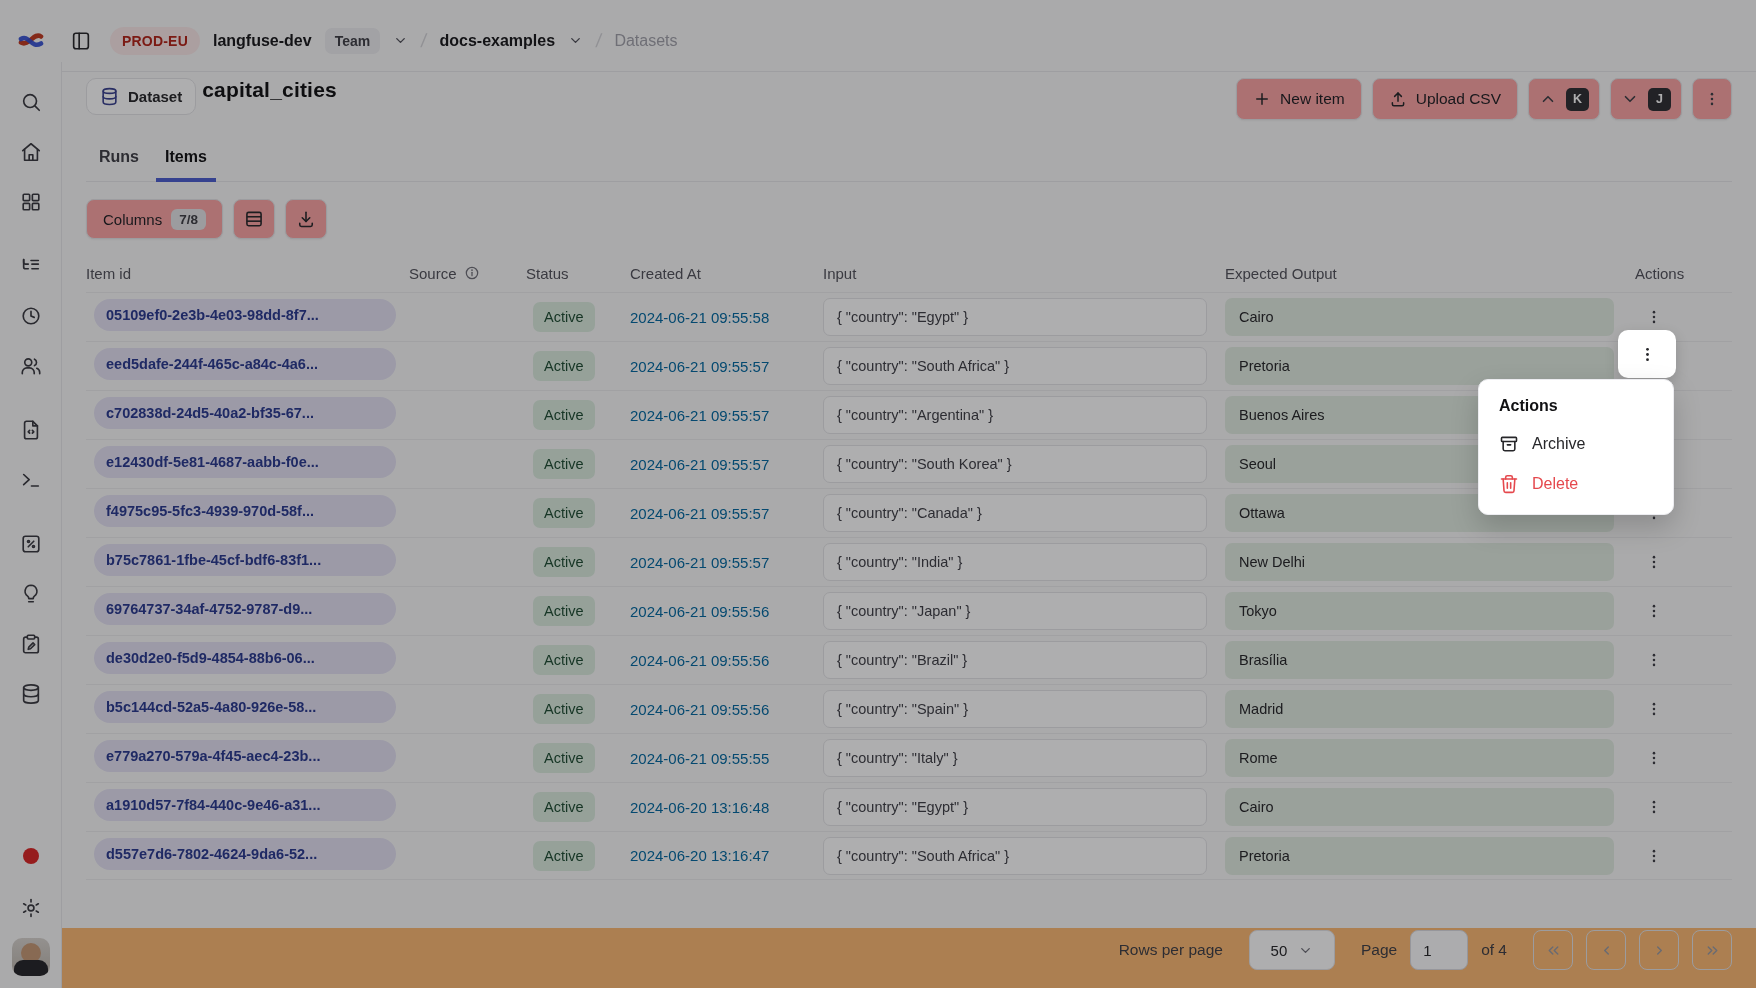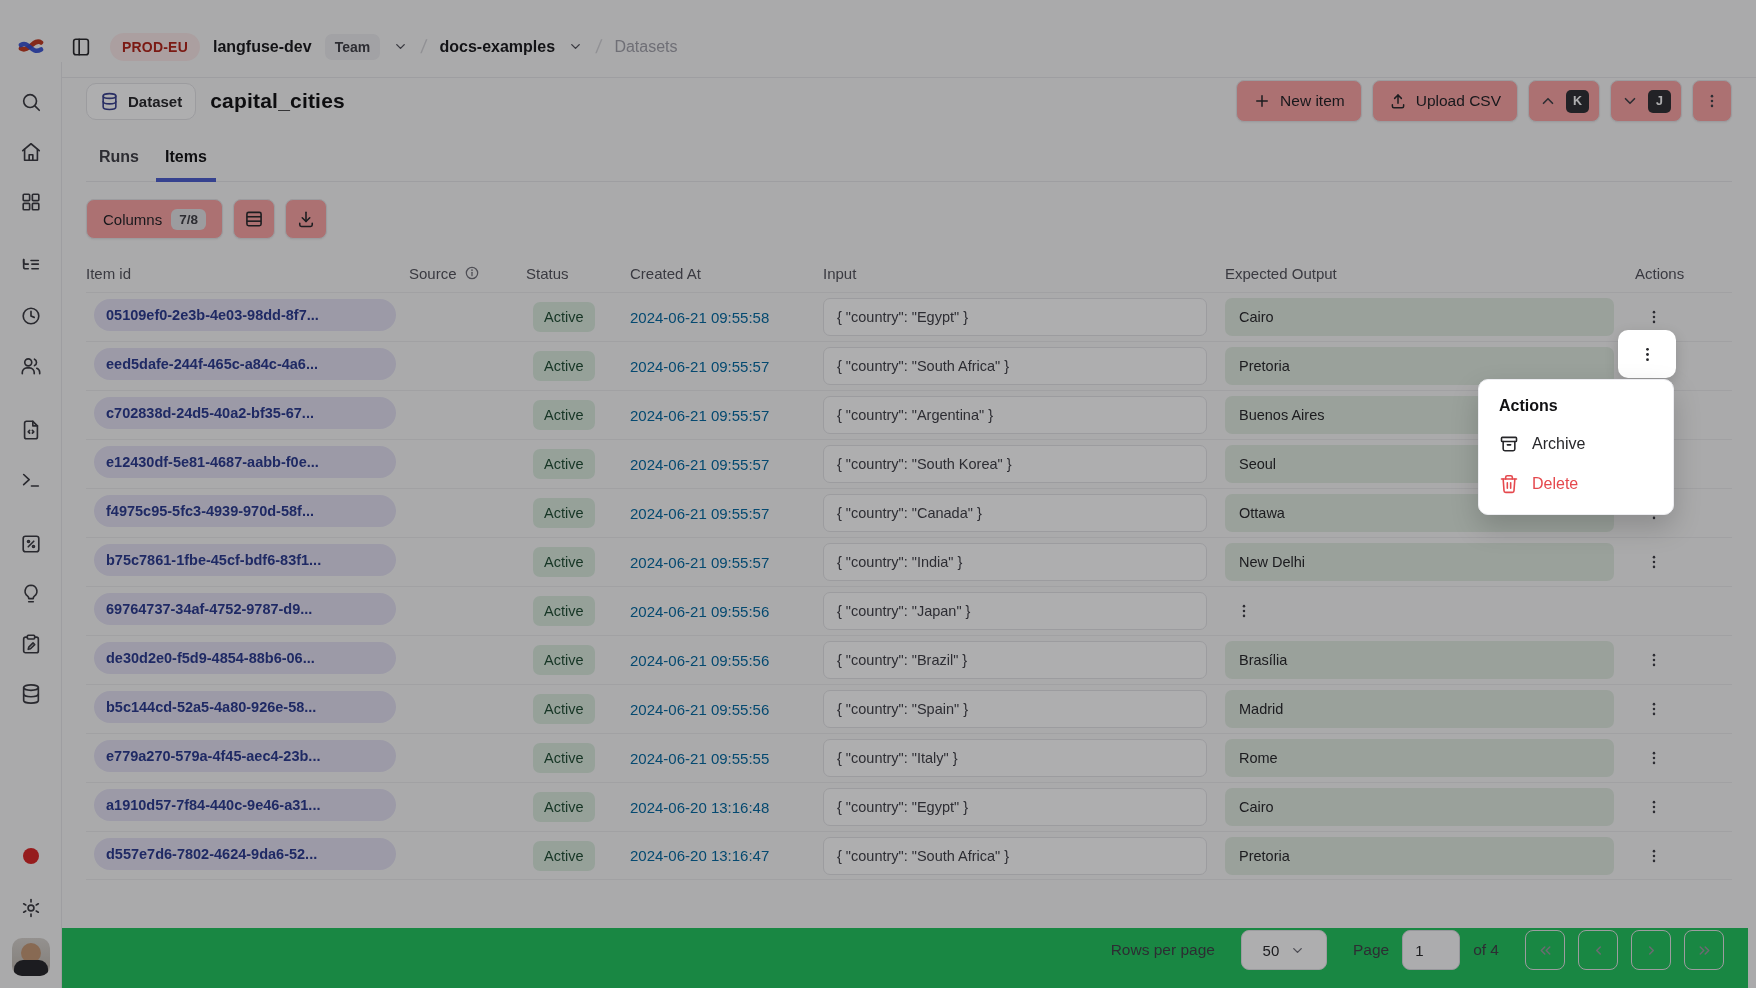--- a/index.html
+++ b/index.html
@@ -1,21 +1,21 @@
 <!DOCTYPE html>
 <html><head>
 <meta charset="utf-8">
 <style>
   * { margin:0; padding:0; box-sizing:border-box; }
   html,body { width:1756px; height:988px; overflow:hidden; }
   body { font-family:"Liberation Sans", sans-serif; background:#fafafa; color:#18181b; position:relative; }
   svg { display:block; }
 
   
-  .topbar { position:absolute; top:16px; left:0; right:0; height:62px; display:flex; align-items:center; border-bottom:1px solid #e8e8ea; background:#fafafa; z-index:10; }
+  .topbar { position:absolute; top:10px; left:0; right:0; height:62px; display:flex; align-items:center; border-bottom:1px solid #e8e8ea; background:#fafafa; z-index:10; }
   .logo-box { width:62px; display:flex; justify-content:center; }
   .icon-btn { display:flex; align-items:center; justify-content:center; width:38px; height:38px; border-radius:8px; background:transparent; border:none; cursor:pointer; }
   .crumbs { display:flex; align-items:center; gap:13px; margin-left:10px; font-size:16px; }
   .env-badge { background:#fbe9e9; color:#b42318; font-size:14px; font-weight:600; padding:6px 12px; border-radius:999px; letter-spacing:.2px; }
   .org-name { font-weight:600; color:#18181b; }
   .team-badge { background:#ededf0; color:#3f3f46; font-size:14px; font-weight:600; padding:5px 10px; border-radius:7px; }
   .crumb-sep { color:#d4d4d8; font-size:19px; transform:skewX(-8deg); }
   .crumb-muted { color:#a1a1aa; font-weight:500;text-align:center; }
   .chev { color:#52525b; }
 
@@ -24,21 +24,21 @@
   .side-icon { width:36px; height:36px; display:flex; align-items:center; justify-content:center; border-radius:8px; cursor:pointer; color:#3a3a40; margin-bottom:14px; }
   .gap-s { margin-bottom:28px; }
   .spacer { flex:1; }
   .red-dot { width:16px; height:16px; border-radius:50%; background:#dc2626; margin-bottom:26px; }
   .avatar { width:38px; height:38px; border-radius:10px; overflow:hidden; position:relative; background:linear-gradient(#d8d4cf,#bdb6ae); cursor:pointer; margin-top:12px; }
   .avatar .head { position:absolute; left:9px; top:5px; width:20px; height:20px; border-radius:50%; background:#c79a77; }
   .avatar .body { position:absolute; left:2px; top:22px; width:34px; height:20px; border-radius:9px 9px 0 0; background:#26262b; }
 
   
   .main { position:absolute; left:62px; top:62px; right:0; bottom:0; padding:16px 24px 0; }
-  .title-row { display:flex; align-items:center; gap:14px; height:46px; }
+  .title-row { display:flex; align-items:flex-start; gap:6px; height:46px; }
   .entity-badge { display:inline-flex; align-items:center; gap:9px; background:#fff; border:1px solid #e4e4e7; border-radius:10px; padding:8px 13px; font-size:15px; font-weight:600; color:#27272a; }
   .page-title { font-size:21px; font-weight:700; color:#111113; letter-spacing:.2px; }
   .title-actions { margin-left:auto; display:flex; align-items:center; gap:10px; }
   .btn { display:inline-flex; align-items:center; gap:9px; height:42px; padding:0 16px; background:#fca5a5; border:1px solid #e4e4e7; border-radius:8px; font-size:15.5px; font-weight:500; color:#1f1f23; cursor:pointer; box-shadow:0 1px 2px rgba(0,0,0,.05); font-family:inherit; }
   .btn.sq { padding:0 10px; }
   .kbd { display:inline-flex; align-items:center; justify-content:center; width:23px; height:23px; background:#2f2f34; color:#fff; border-radius:5px; font-size:12.5px; font-weight:700; }
 
   .tabs { display:flex; gap:8px; margin-top:18px; border-bottom:1px solid #e8e8ea; padding-left:4px; }
   .tab { padding:6px 9px 12px; font-size:16px; font-weight:600; color:#3f3f46; border-bottom:4px solid transparent; margin-bottom:-1px; cursor:pointer; }
   .tab.active { color:#111113; border-bottom-color:#4c5fd0; }
@@ -55,21 +55,21 @@
   .trow { height:49px; border-top:1px solid #ececee; }
   .trow:last-child { border-bottom:1px solid #ececee; }
   .id-pill { display:inline-block; width:302px; margin-left:8px; padding:8px 12px; background:#e4e2f4; color:#2a3a8f; border-radius:16px; font-size:14.5px; font-weight:700; white-space:nowrap; overflow:hidden; cursor:pointer; }
   .status-badge { display:inline-block; margin-left:7px; padding:7px 11px; background:#dbecdf; color:#1f4d33; border-radius:7px; font-size:14.5px; }
   .created { font-size:15px; color:#0369a1; }
   .input-box { width:384px; height:38px; display:flex; align-items:center; padding:0 13px; background:#fff; border:1px solid #e4e4e7; border-radius:7px; font-size:14.5px; color:#3f3f46; white-space:nowrap; overflow:hidden; }
   .expected-box { width:389px; height:38px; display:flex; align-items:center; padding:0 14px; background:#e2ece2; border-radius:7px; font-size:14.5px; color:#27272a; white-space:nowrap; overflow:hidden; }
   .row-kebab { width:38px; height:38px; display:flex; align-items:center; justify-content:center; border:none; background:transparent; border-radius:8px; cursor:pointer; color:#3f3f46; }
 
   
-  .footer { position:absolute; left:62px; right:8px; bottom:0; height:60px; display:flex; align-items:center; justify-content:flex-end; gap:26px; padding:0 24px 16px 0; background:#22c55e; }
+  .footer { position:absolute; left:62px; right:0; bottom:0; height:60px; display:flex; align-items:center; justify-content:flex-end; gap:26px; padding:0 24px 16px 0; background:#fdba74; }
   .f-label { font-size:15.5px; font-weight:500; color:#3f3f46; }
   .select { display:flex; align-items:center; justify-content:center; gap:11px; width:86px; height:40px; background:#fff; border:1px solid #e4e4e7; border-radius:8px; font-size:15px; color:#27272a; cursor:pointer; }
   .page-group { display:flex; align-items:center; gap:13px; }
   .page-input { width:58px; height:40px; background:#fdfdfe; border:1px solid #dcdce2; border-radius:8px; text-align:left; padding:0 12px; font-size:15px; color:#27272a; font-family:inherit; }
   .pager { display:flex; align-items:center; gap:13px; }
   .pg-btn { width:40px; height:40px; display:flex; align-items:center; justify-content:center; background:transparent; border:1px solid #e4e4e7; border-radius:8px; color:#9b9ba3; cursor:default; }
 
   
   .dim { position:absolute; inset:0; background:rgba(9,9,11,.33); z-index:40; }
   .float-kebab { position:absolute; left:1618px; top:330px; width:58px; height:48px; background:#fff; border-radius:10px; box-shadow:0 5px 14px rgba(0,0,0,.16); display:flex; align-items:center; justify-content:center; color:#27272a; z-index:50; border:none; cursor:pointer; }
@@ -444,20 +444,23 @@
     </div>
   </div>
 
   <div class="tgrid trow">
     <div><span class="id-pill">69764737-34af-4752-9787-d9...</span></div>
     <div></div>
     <div><span class="status-badge">Active</span></div>
     <div class="created">2024-06-21 09:55:56</div>
     <div>
             <div class="input-box">{ "country": "Japan" }</div>
+          </div>
+    <div>
+            <div class="expected-box">Tokyo</div>
           </div>
     <div>
       <button class="row-kebab">
         <svg width="18" height="18" viewBox="0 0 24 24" fill="currentColor">
                 <circle cx="12" cy="5.5" r="1.7"></circle>
                 <circle cx="12" cy="12" r="1.7"></circle>
                 <circle cx="12" cy="18.5" r="1.7"></circle>
               </svg>
       </button>
     </div>

